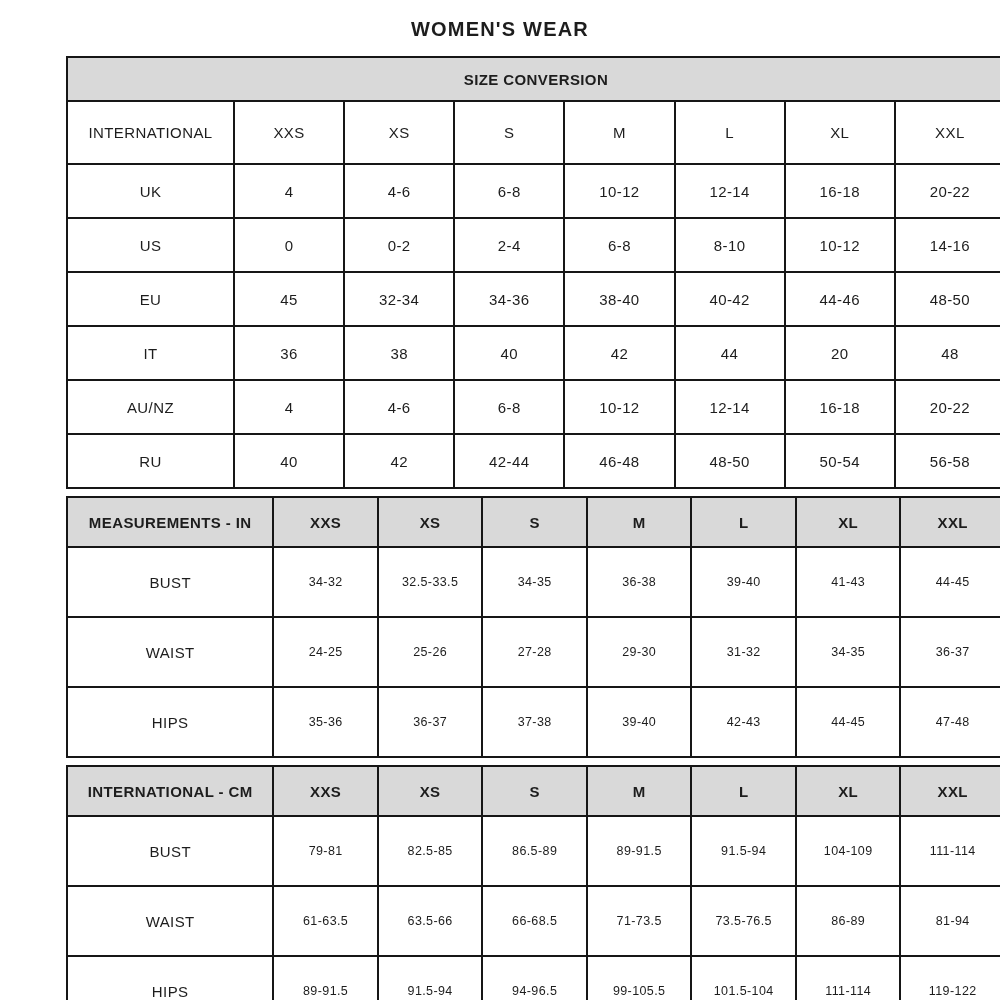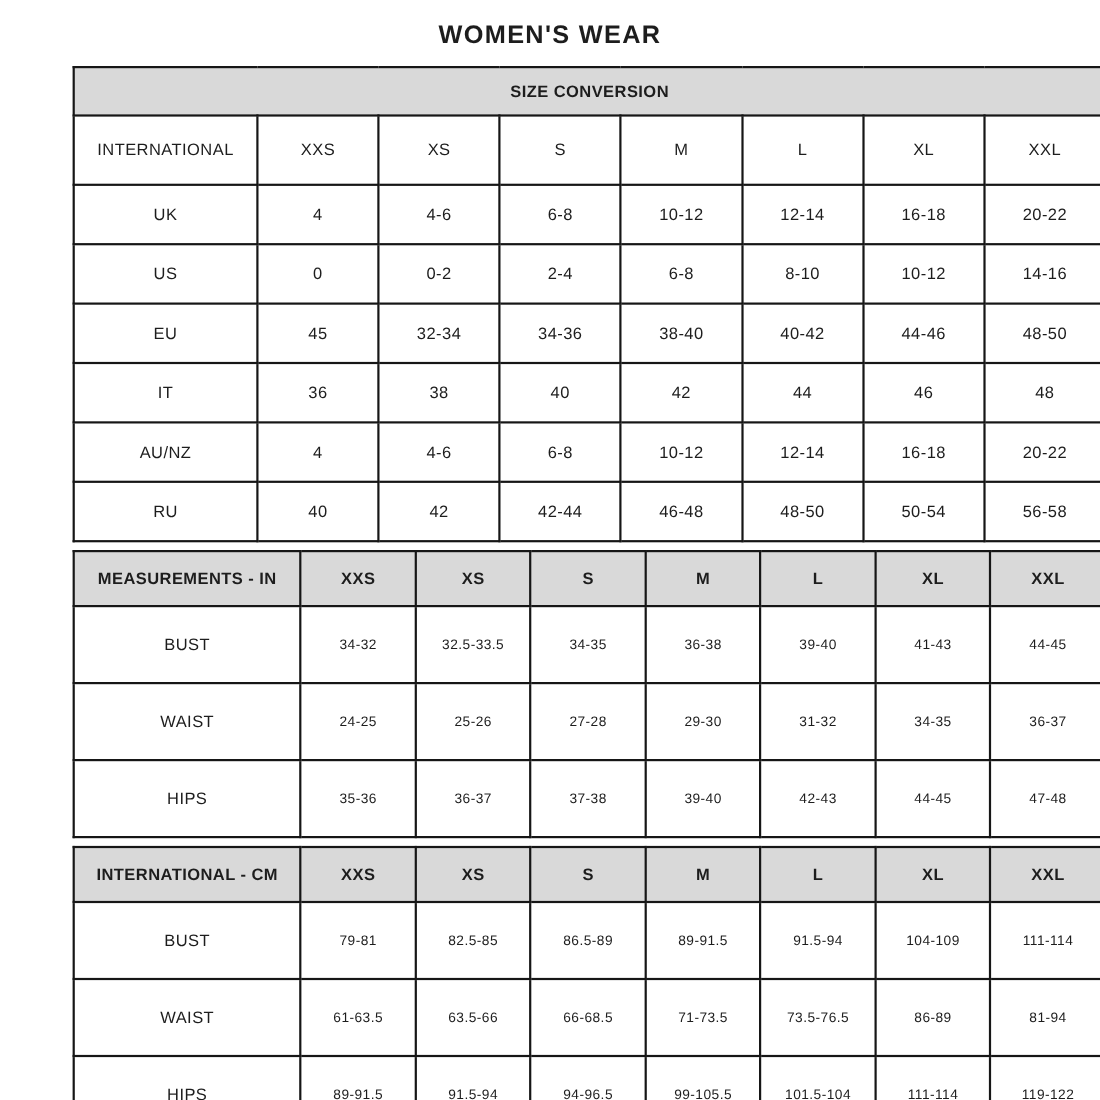--- a/index.html
+++ b/index.html
@@ -12,21 +12,21 @@
   html, body {
     margin: 0;
     background: var(--background);
     font-family: "Liberation Sans", sans-serif;
     color: var(--text);
   }
   body { width: 1000px; height: 1000px; }
   .page { padding: 10px 30px 0 30px; }
   .title {
     text-align: center;
-    font-size: 23px;
+    font-size: 20px;
     font-weight: 700;
     letter-spacing: 1.2px;
     margin: 8px 0 15px 0;
   }
   table.tbl {
     width: 100%;
     border-collapse: collapse;
     table-layout: fixed;
     border: 2px solid var(--border);
     margin-left: 36px;
@@ -117,21 +117,21 @@
           <td class="v">44-46</td>
           <td class="v">48-50</td>
         </tr>
         <tr>
           <td class="lbl">IT</td>
           <td class="v">36</td>
           <td class="v">38</td>
           <td class="v">40</td>
           <td class="v">42</td>
           <td class="v">44</td>
-          <td class="v">46</td>
+          <td class="v">20</td>
           <td class="v">48</td>
         </tr>
         <tr>
           <td class="lbl">AU/NZ</td>
           <td class="v">4</td>
           <td class="v">4-6</td>
           <td class="v">6-8</td>
           <td class="v">10-12</td>
           <td class="v">12-14</td>
           <td class="v">16-18</td>

